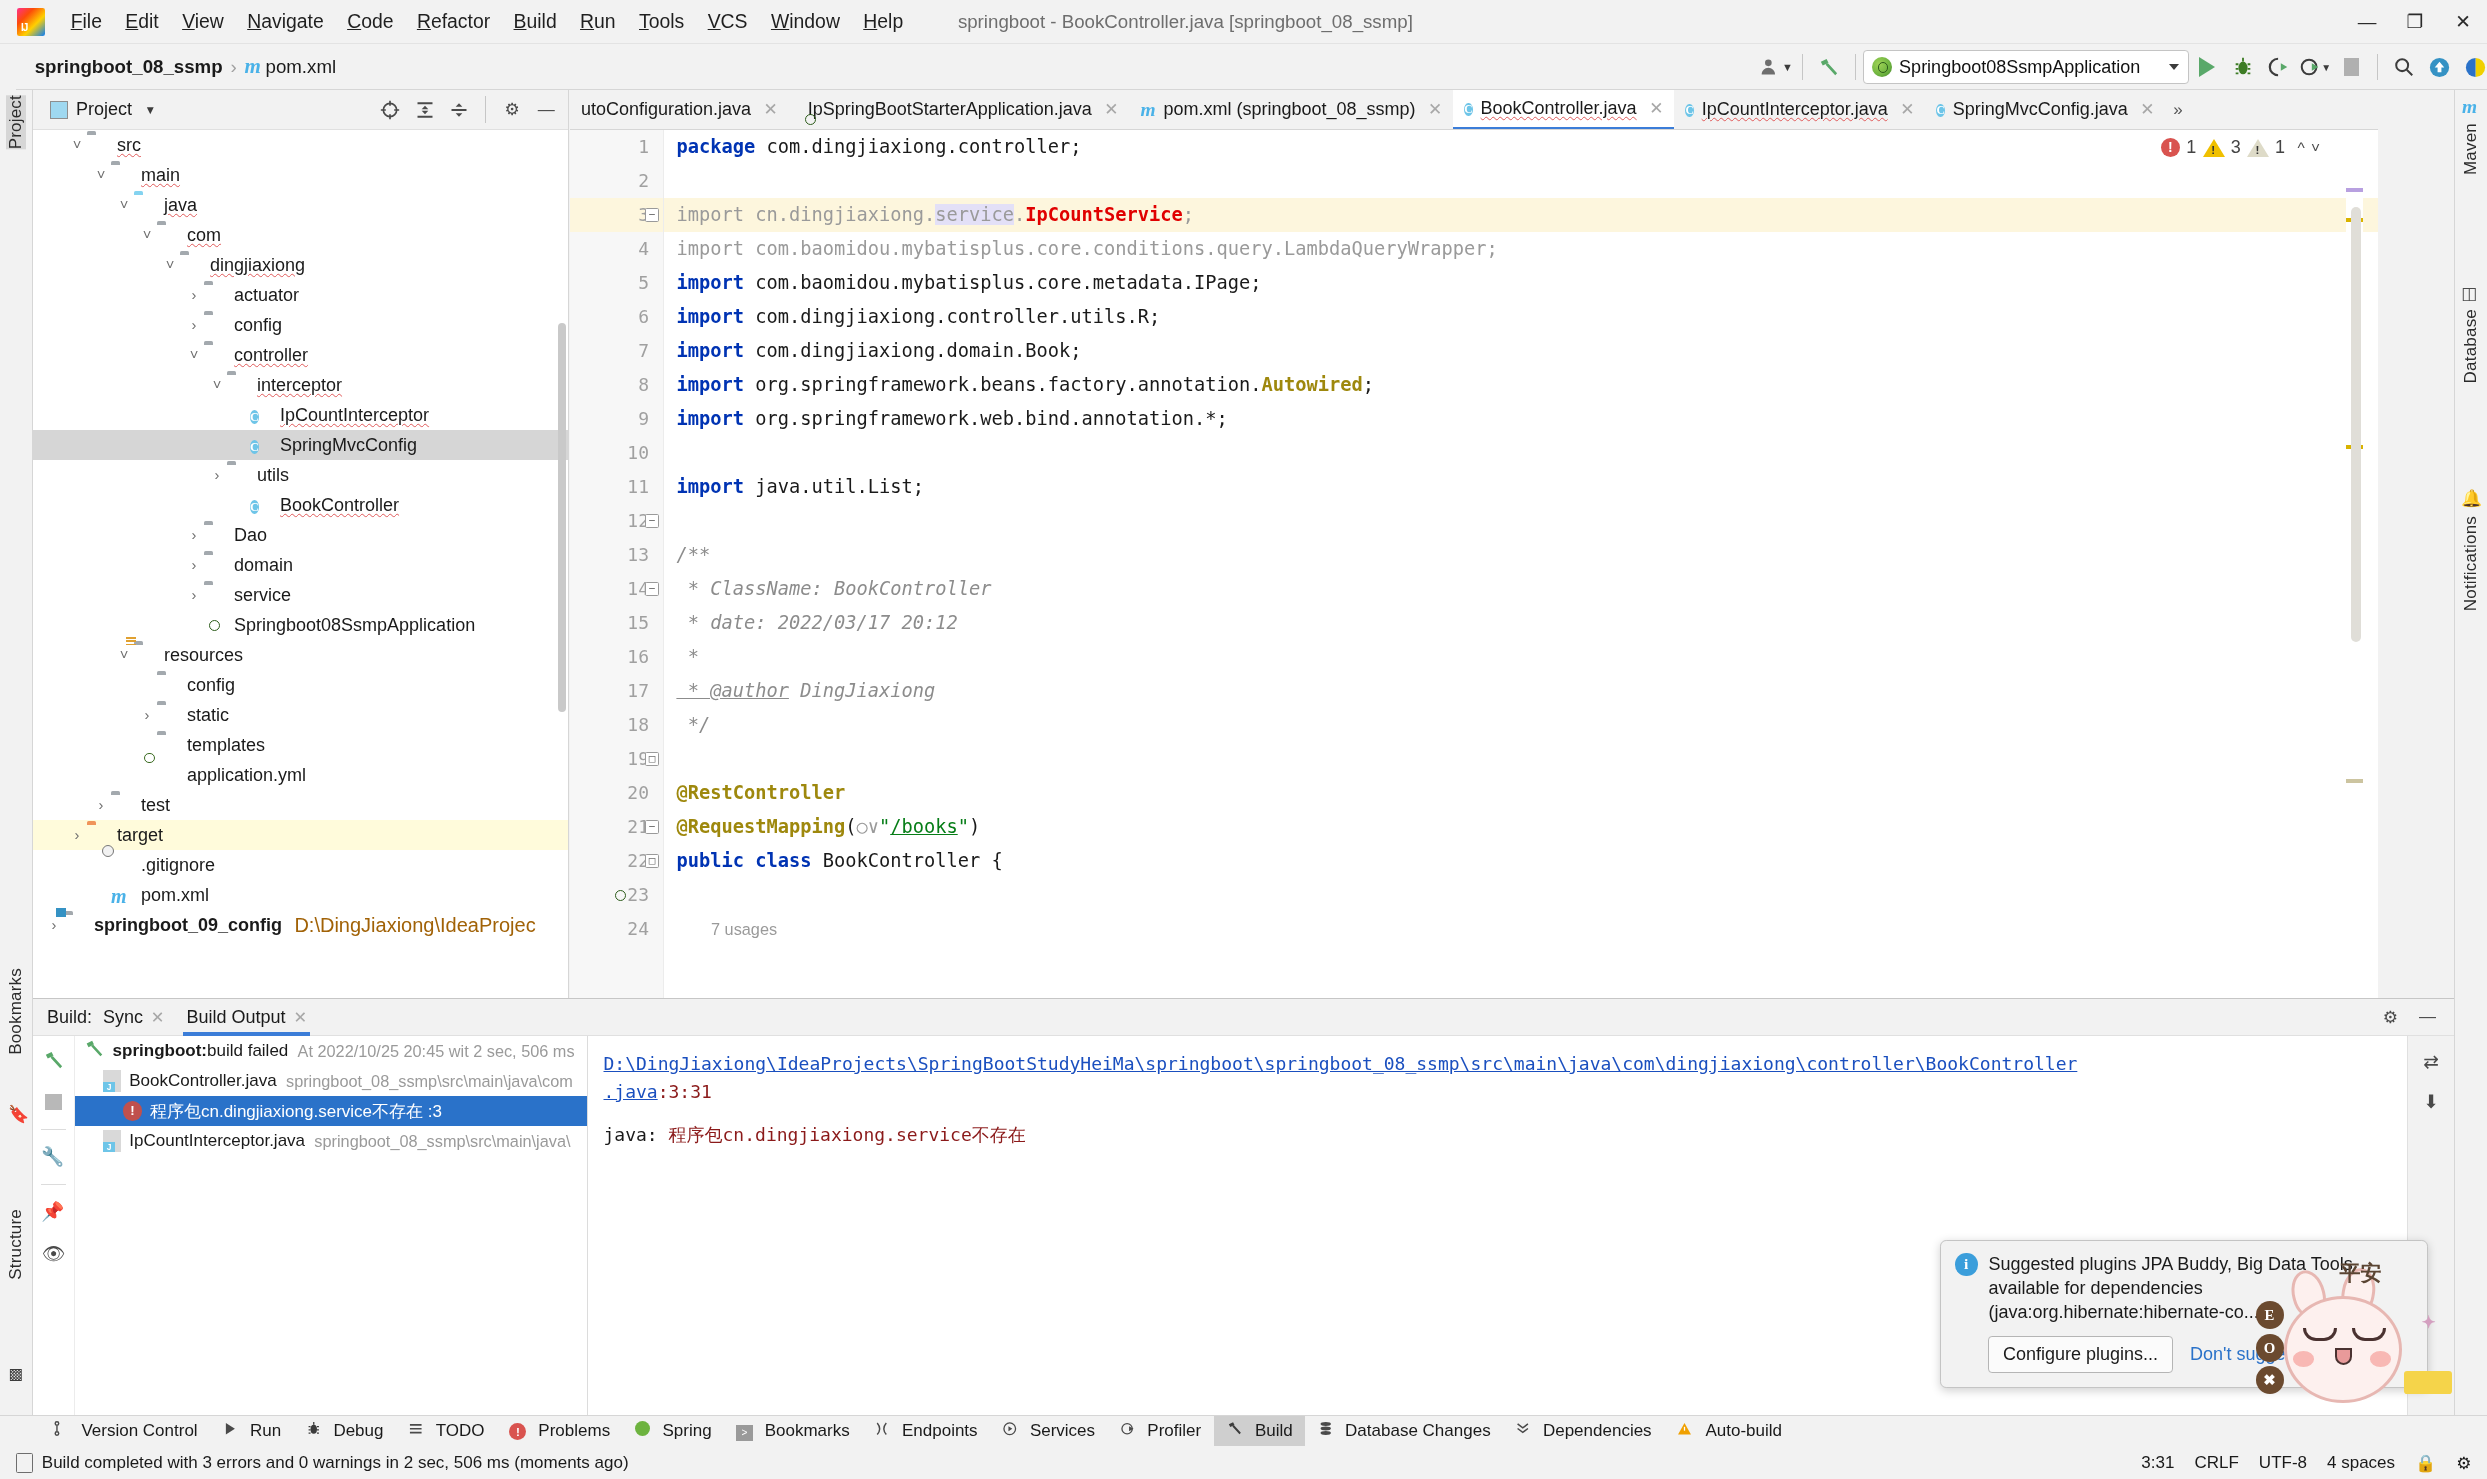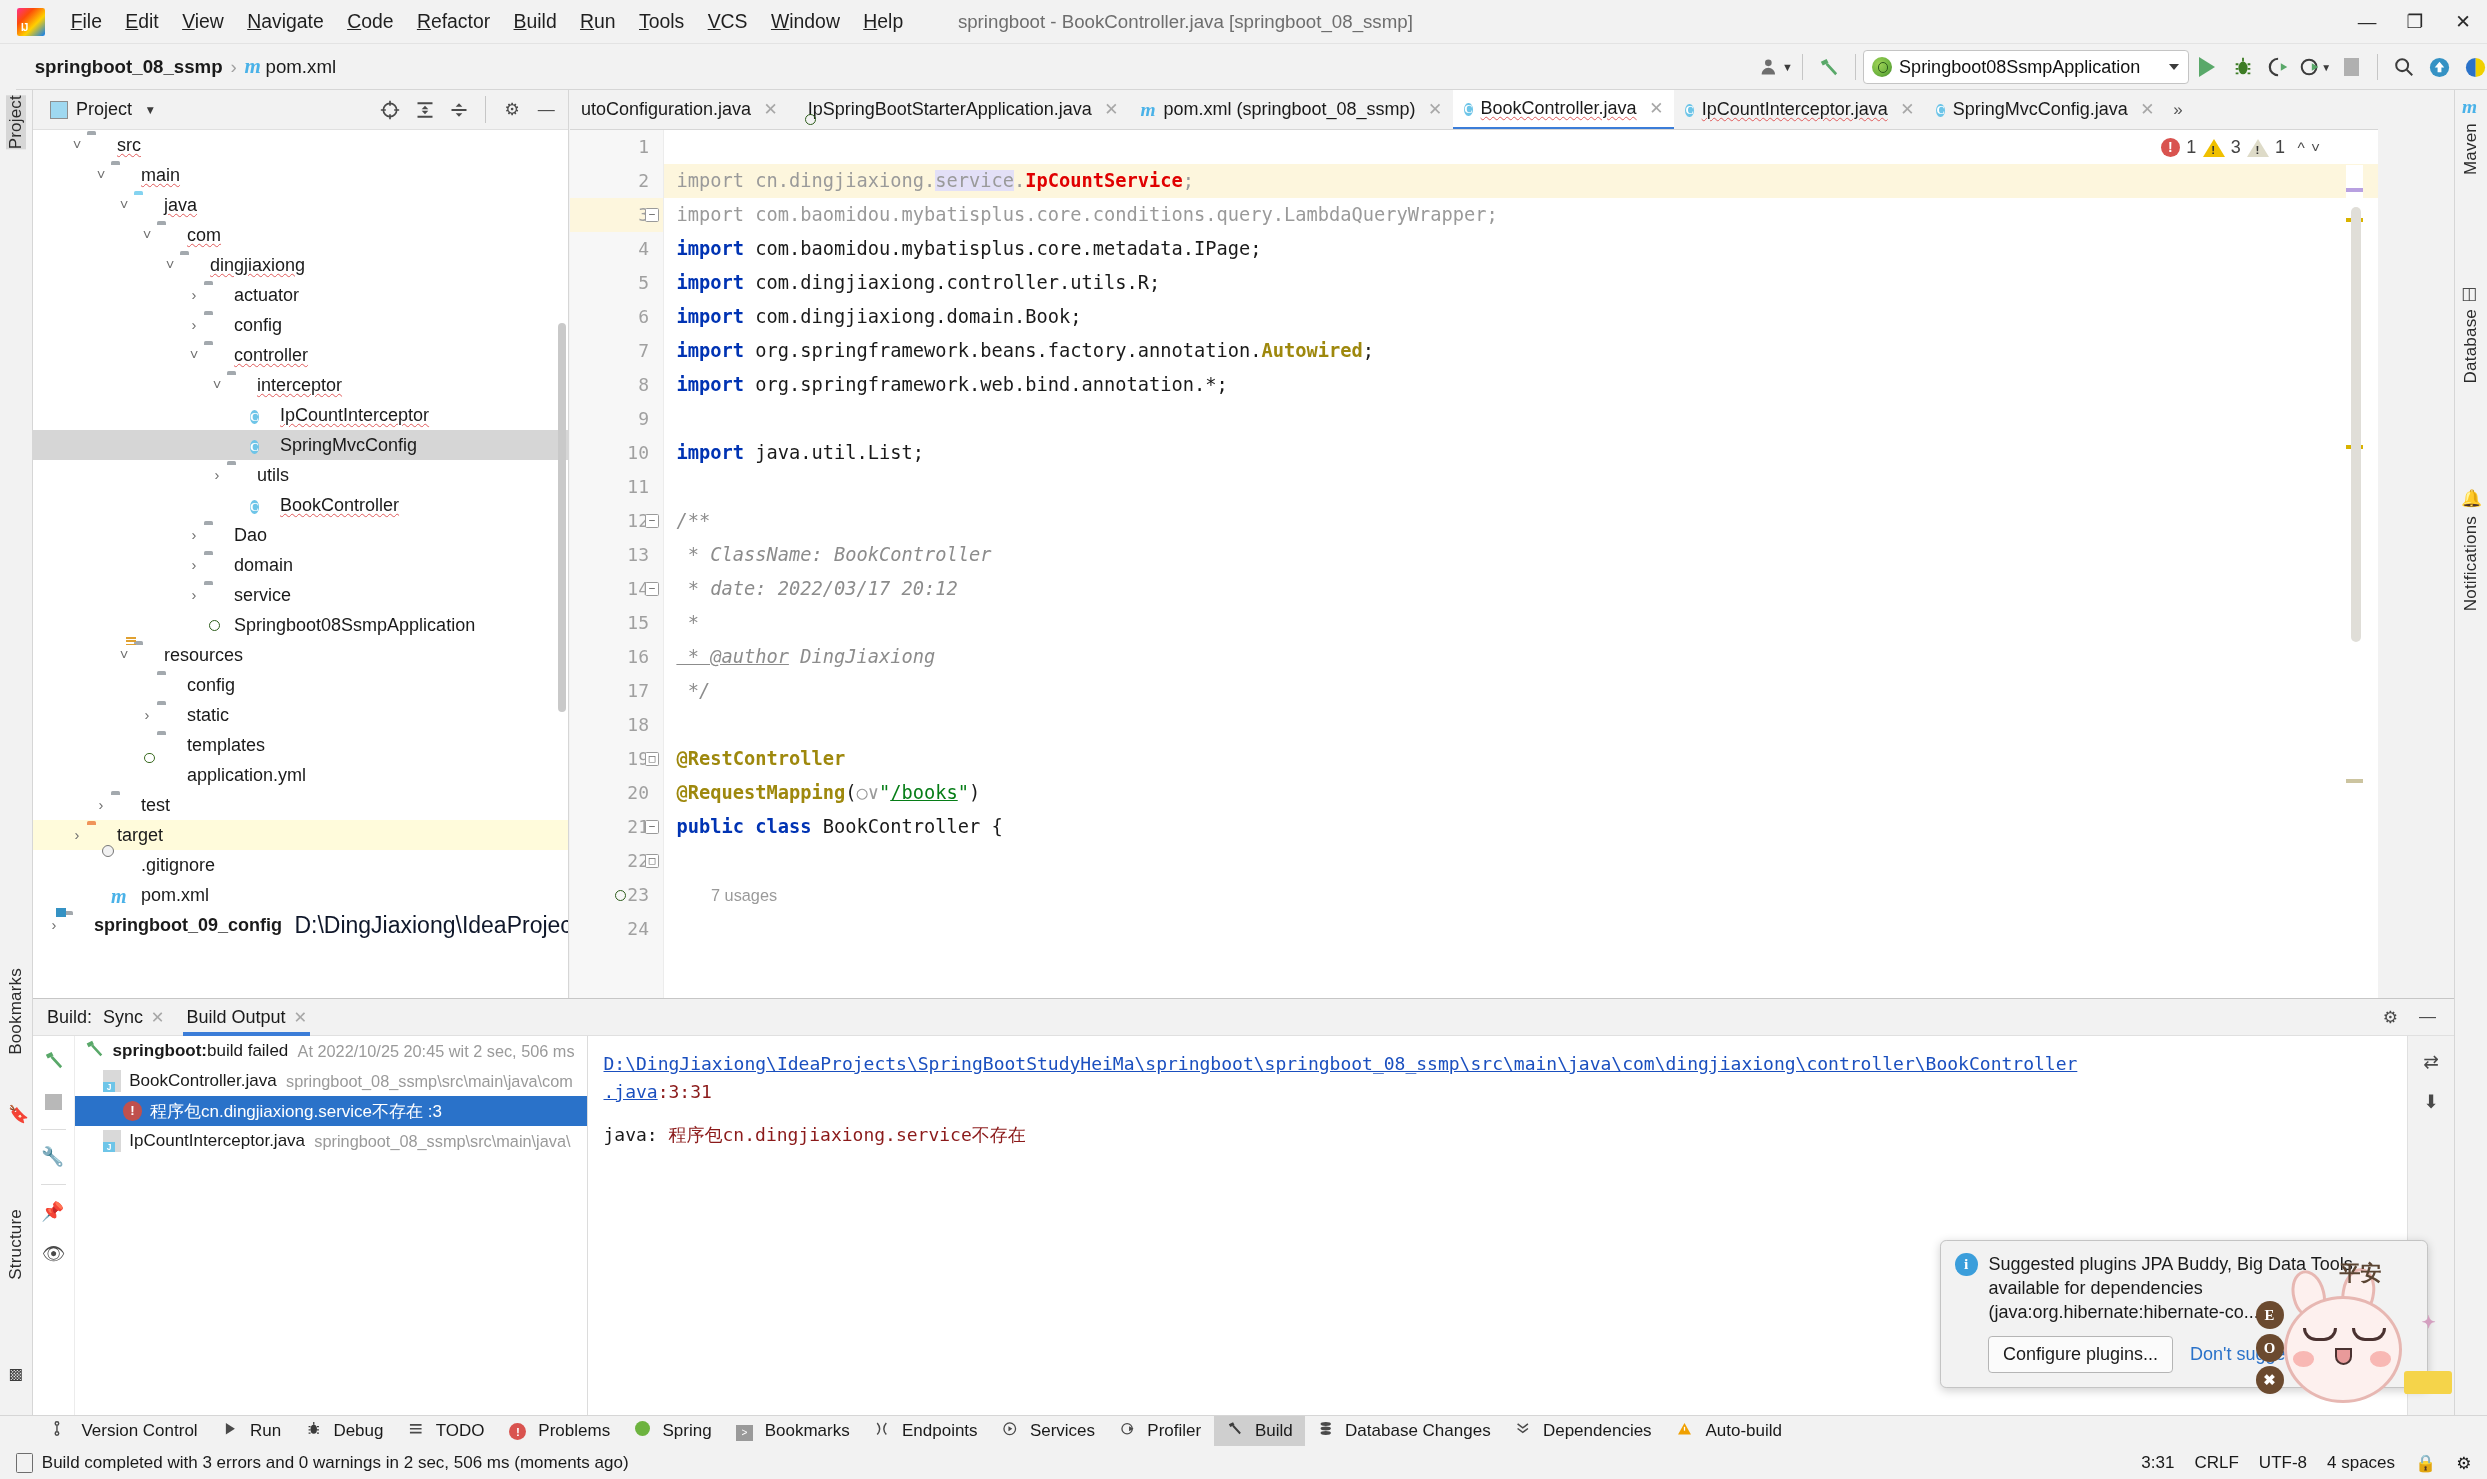--- a/index.html
+++ b/index.html
@@ -192,21 +192,21 @@
   .modfolder::after{
     content:"";position:absolute;right:-1.6px;bottom:-2.3px;width:9.3px;height:9.3px;background:#3592c4;
   }
   .squiggle{
     text-decoration: underline;
     text-decoration-color:#e05a5a;
     text-decoration-style: wavy;
     text-decoration-thickness:1.2px;
     text-underline-offset:2.3px;
   }
-  .tpath{ color:#0f172a; margin-left:12.4px; font-size:23px; }
+  .tpath{ color:#a16207; margin-left:12.4px; font-size:20px; }
   .tbold{ font-weight:bold; }
   .proj-scroll{
     position:absolute; right:1.6px; top:233px; width:8.5px; height:389px;
     background:#c9c9c9; border-radius:4.7px;
   }
 
   
   .editor{
     position:absolute; left:570px; top:90px; right:109px; height:908px; background:#fff;
   }
@@ -798,20 +798,21 @@
         <div class="gline" style="position: relative;"><span>17</span></div>
         <div class="gline" style="position: relative;"><span>18</span></div>
         <div class="gline" style="position: relative;"><span class="fold" style="top:10px;">□</span><span>19</span></div>
         <div class="gline" style="position: relative;"><span>20</span></div>
         <div class="gline" style="position: relative;"><span class="fold" style="top:10px;">−</span><span>21</span></div>
         <div class="gline" style="position: relative;"><span class="fold" style="top:10px;">□</span><span>22</span></div>
         <div class="gline" style="position: relative;"><span style="position:absolute;left:40px;top:7px;"><span class="spr-run" style="width:19.4px;height:19.4px;"></span></span><span>23</span></div>
         <div class="gline" style="position: relative;"><span>24</span></div>
       </div>
     <div class="code-area" id="code-content">
+        <div class="cline"><span class="kw">package </span><span class="">com.dingjiaxiong.controller;</span></div>
         <div class="cline"></div>
         <div class="cline hl-line"><span class="dim">import </span><span class="dim">cn.dingjiaxiong.</span><span class="sel-tok dim">service</span><span class="dim">.</span><span class="err">IpCountService</span><span class="dim">;</span></div>
         <div class="cline"><span class="dim">import com.baomidou.mybatisplus.core.conditions.query.LambdaQueryWrapper;</span></div>
         <div class="cline"><span class="kw">import </span><span class="">com.baomidou.mybatisplus.core.metadata.IPage;</span></div>
         <div class="cline"><span class="kw">import </span><span class="">com.dingjiaxiong.controller.utils.R;</span></div>
         <div class="cline"><span class="kw">import </span><span class="">com.dingjiaxiong.domain.Book;</span></div>
         <div class="cline"><span class="kw">import </span><span class="">org.springframework.beans.factory.annotation.</span><span class="ann">Autowired</span><span class="">;</span></div>
         <div class="cline"><span class="kw">import </span><span class="">org.springframework.web.bind.annotation.*;</span></div>
         <div class="cline"></div>
         <div class="cline"><span class="kw">import </span><span class="">java.util.List;</span></div>

